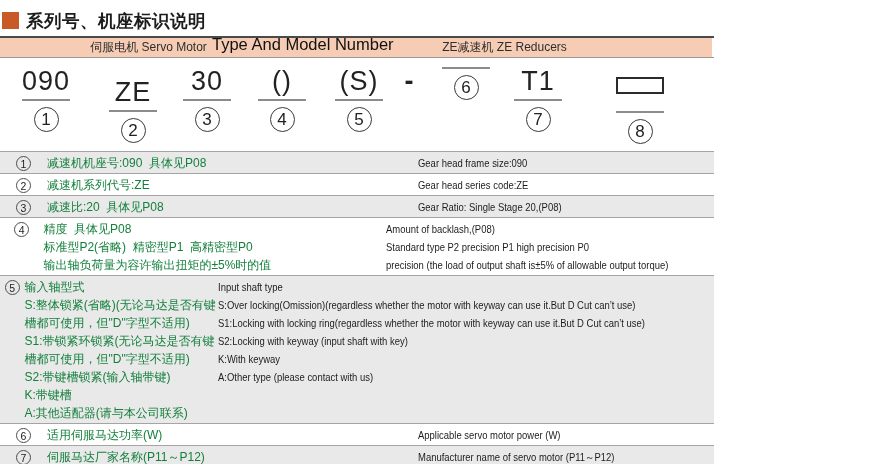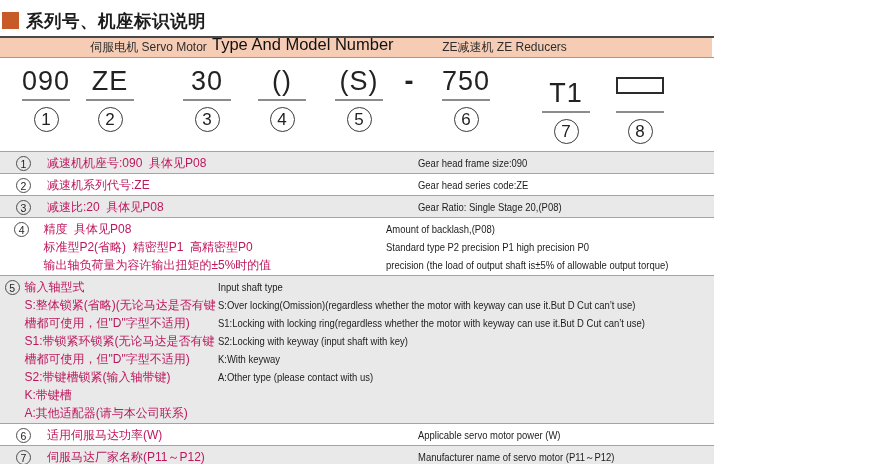--- a/index.html
+++ b/index.html
@@ -22,43 +22,43 @@
     border-top:2px solid #4a4a4a; border-bottom:1px solid #9a9a9a;
     background:#f7ccb4;
   }
   .header-cell { display:flex; align-items:center; justify-content:center; font-size:12px; color:#2e2e2e; }
   .header-cell.left  { width:417px; border-right:2px solid #ffffff; }
   .header-cell.right { flex:1; }
 
   
   .model-row { position:relative; height:92px; }
   .seg { position:absolute; top:7px; width:80px; text-align:center; }
-  .seg.s1 { left:6px; }  .seg.s2 { left:70px; }  .seg.s3 { left:167px; }
+  .seg.s1 { left:6px; }  .seg.s2 { left:93px;margin-top:11px; }  .seg.s3 { left:167px; }
   .seg.s4 { left:242px; }.seg.s5 { left:319px; } .seg.s6 { left:426px; }
-  .seg.s7 { left:526px;margin-top:12px; }.seg.s8 { left:600px; }
+  .seg.s7 { left:498px; }.seg.s8 { left:600px; }
   .seg-code { font-size:27px; font-weight:normal; height:32px; line-height:32px; letter-spacing:1px; color:#222; }
   .seg-line { width:48px; margin:2px auto 6px; border-bottom:2px solid #8c8c8c; }
   .seg-circle {
     width:25px; height:25px; margin:0 auto; border:1.5px solid #3a3a3a; border-radius:50%;
     font-size:17px; line-height:23px; color:#222; text-align:center;
   }
   .seg-box { width:48px; height:17px; border:2px solid #2b2b2b; margin:12px auto 0; }
   .seg-dash { position:absolute; left:399px; top:7px; width:20px; text-align:center;
     font-size:27px; font-weight:bold; line-height:32px; color:#222; }
 
   
   .spec-table { border-bottom:3px solid #161616; margin-top:1px; }
   .row { display:flex; border-top:1px solid #a4a4a4; padding:1.5px 0; font-size:12px; line-height:18px; }
   .row.shaded { background:#e9e9e9; }
   .cell-num { width:47px; display:flex; justify-content:center; align-items:flex-start; padding-top:2px; }
   .num-circle {
     width:15px; height:15px; border:1px solid #4e4e4e; border-radius:50%;
     font-size:10.5px; line-height:14px; text-align:center; color:#222; flex:0 0 auto;
   }
-  .cell-zh { width:371px; white-space:pre-wrap; color:#be185d; }
+  .cell-zh { width:371px; white-space:pre-wrap; color:#15803d; }
   .cell-en { flex:1; white-space:pre; font-size:11px; line-height:18px;
     transform:scaleX(0.86); transform-origin:left center; color:#1c1c1c; }
 </style>
 </head>
 <body>
 
 <div class="page">
 
   <div class="title-row">
     <span class="title-square"></span>
@@ -92,21 +92,20 @@
       <div class="seg-line"></div>
       <div class="seg-circle">4</div>
     </div>
     <div class="seg s5">
       <div class="seg-code">(S)</div>
       <div class="seg-line"></div>
       <div class="seg-circle">5</div>
     </div>
     <div class="seg-dash">-</div>
     <div class="seg s6">
-      <div class="seg-code">750</div>
       <div class="seg-line"></div>
       <div class="seg-circle">6</div>
     </div>
     <div class="seg s7">
       <div class="seg-code">T1</div>
       <div class="seg-line"></div>
       <div class="seg-circle">7</div>
     </div>
     <div class="seg s8">
       <div class="seg-code">

